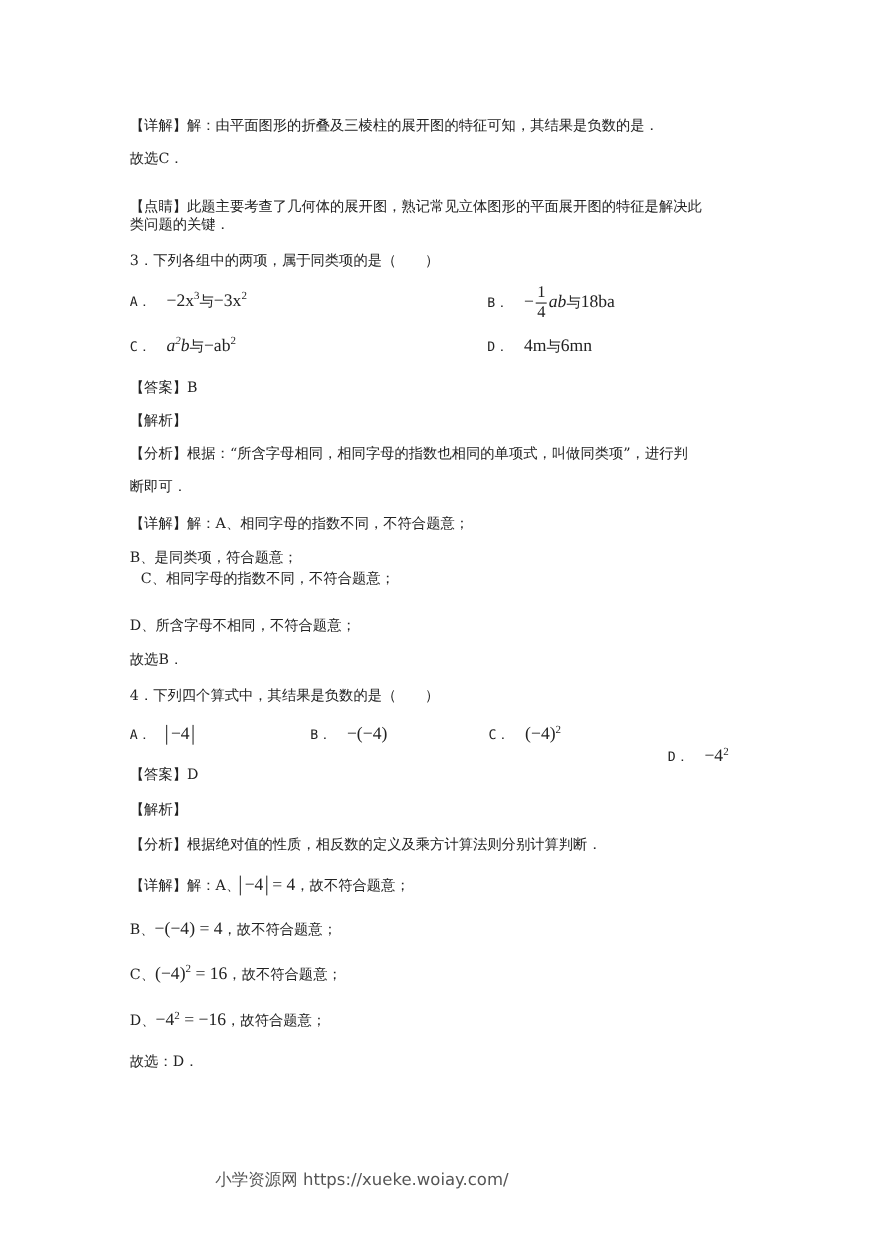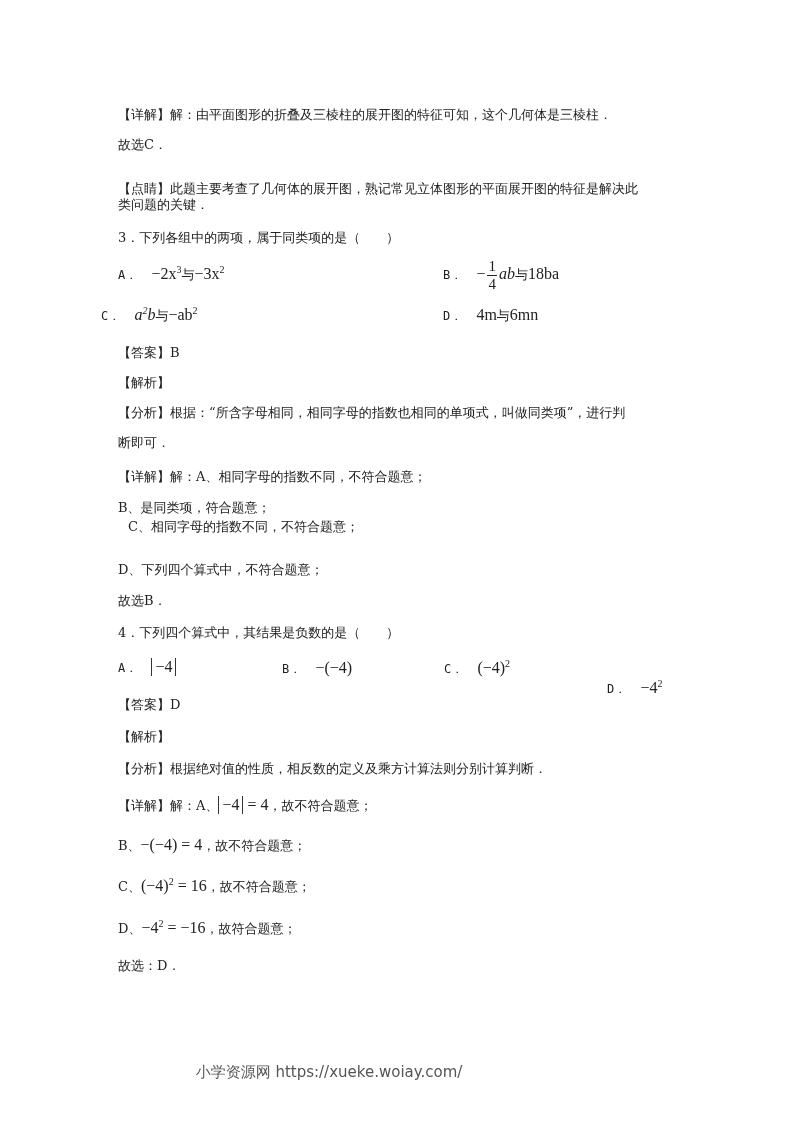--- a/index.html
+++ b/index.html
@@ -14,55 +14,55 @@
     .frac { display: inline-block; vertical-align: middle; text-align: center; font-size: 15px; line-height: 17px; margin: 0 2px; }
     .frac .num { display: block; border-bottom: 1px solid #222; padding: 0 1px; }
     .frac .den { display: block; }
     .abs { display: inline-block; border-left: 1px solid #333; border-right: 1px solid #333; padding: 0 3px; line-height: 18px; }
     .footer { position: absolute; top: 1063px; left: 0; width: 658px; text-align: center;
               font-family: "DejaVu Sans", "Liberation Sans", sans-serif; font-size: 15px; color: #555; }
   </style>
 </head>
 <body>
 
-<div class="line" style="top:106px;">【详解】解：由平面图形的折叠及三棱柱的展开图的特征可知，这个几何体是三棱柱．</div>
+<div class="line" style="top:106px;">【详解】解：由平面图形的折叠及三棱柱的展开图的特征可知，其结果是负数的是．</div>
 <div class="line" style="top:136px;">故选C．</div>
 <div class="line" style="top:180px;">【点睛】此题主要考查了几何体的展开图，熟记常见立体图形的平面展开图的特征是解决此</div>
 <div class="line" style="top:196px;">类问题的关键．</div>
 
 <div class="line" style="top:229px;">3．下列各组中的两项，属于同类项的是（　　）</div>
 
 <div class="opt" style="top:264px; left:118px;">
   <span class="optlabel">A．</span>
   <span class="math"><span>−2x</span><sup>3</sup></span><span>与</span><span class="math"><span>−3x</span><sup>2</sup></span>
 </div>
 
 <div class="opt" style="top:258px; left:443px;">
   <span class="optlabel">B．</span>
   <span class="math"><span>−</span><span class="frac"><span class="num">1</span><span class="den">4</span></span><span class="it">ab</span></span><span>与</span><span class="math">18ba</span>
 </div>
 
-<div class="opt" style="top:305px; left:101px;">
+<div class="opt" style="top:305px; left:118px;">
   <span class="optlabel">C．</span>
   <span class="math it"><span>a</span><sup>2</sup><span>b</span></span><span>与</span><span class="math"><span>−ab</span><sup>2</sup></span>
 </div>
 
 <div class="opt" style="top:305px; left:443px;">
   <span class="optlabel">D．</span>
   <span class="math">4m</span><span>与</span><span class="math">6mn</span>
 </div>
 
 <div class="line" style="top:344px;">【答案】B</div>
 <div class="line" style="top:374px;">【解析】</div>
 <div class="line" style="top:404px;">【分析】根据：“所含字母相同，相同字母的指数也相同的单项式，叫做同类项”，进行判</div>
 <div class="line" style="top:434px;">断即可．</div>
 <div class="line" style="top:468px;">【详解】解：A、相同字母的指数不同，不符合题意；</div>
 <div class="line" style="top:499px;">B、是同类项，符合题意；</div>
 <div class="line" style="top:518px;margin-left:10px;">C、相同字母的指数不同，不符合题意；</div>
-<div class="line" style="top:561px;">D、下列四个算式中，不符合题意；</div>
+<div class="line" style="top:561px;">D、所含字母不相同，不符合题意；</div>
 <div class="line" style="top:592px;">故选B．</div>
 
 <div class="line" style="top:624px;">4．下列四个算式中，其结果是负数的是（　　）</div>
 
 <div class="opt" style="top:658px; left:118px;">
   <span class="optlabel">A．</span>
   <span class="math abs">−4</span>
 </div>
 <div class="opt" style="top:658px; left:282px;">
   <span class="optlabel">B．</span>

